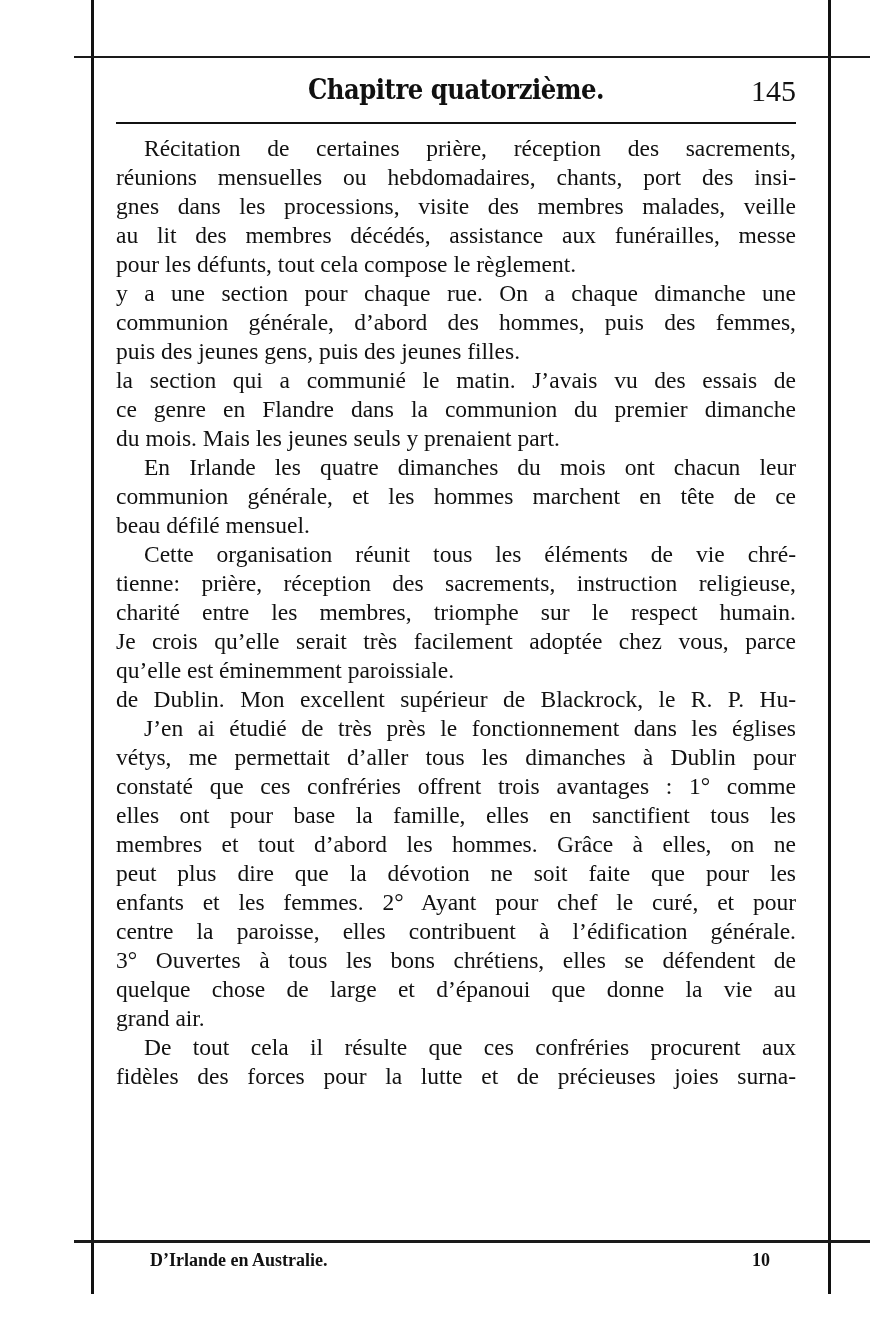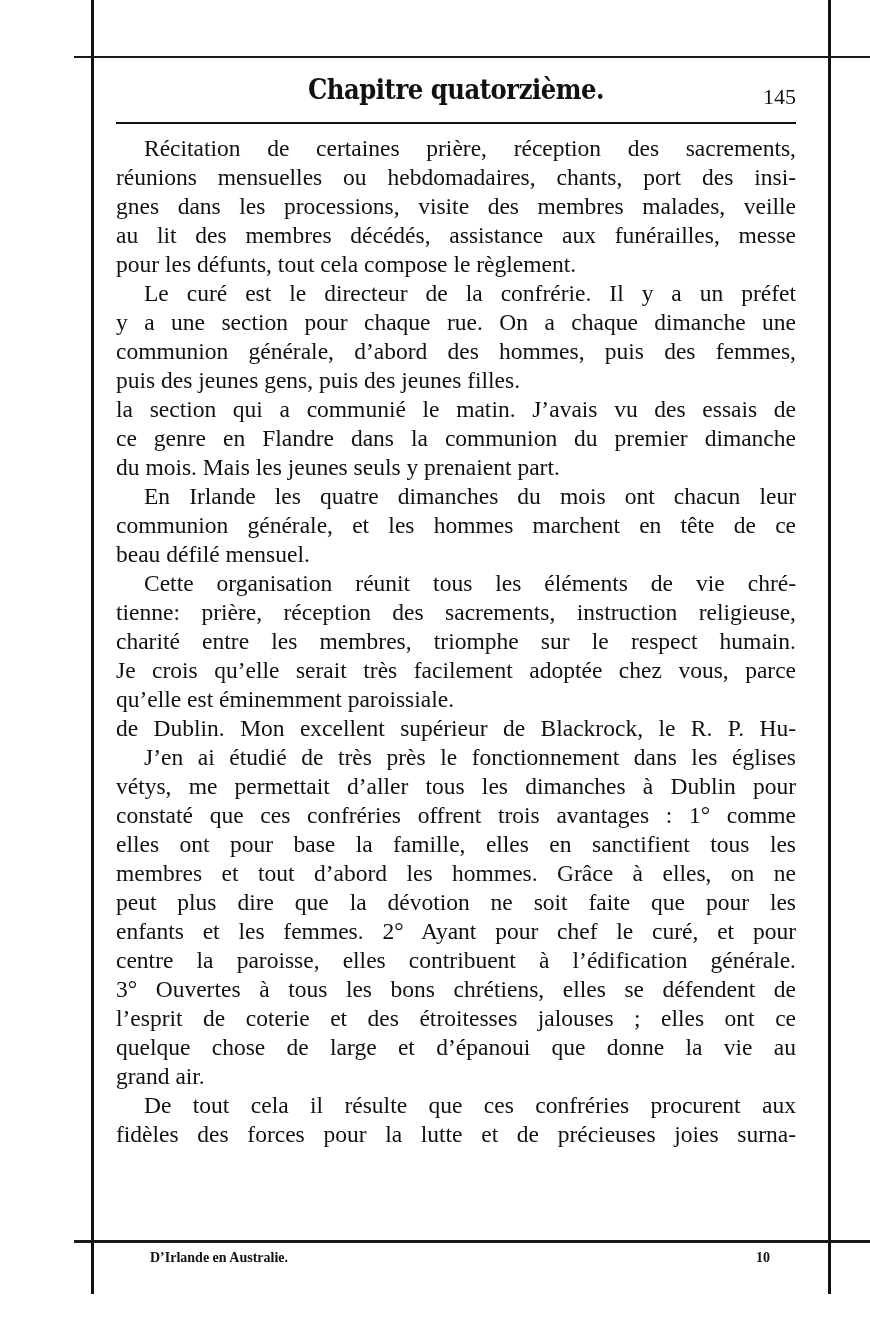--- a/index.html
+++ b/index.html
@@ -49,22 +49,22 @@
       font-family: "DejaVu Serif", "Liberation Serif", serif;
       font-weight: bold;
       font-size: 27px;
       letter-spacing: -0.5px;
       transform: scaleX(0.9);
       transform-origin: center;
     }
     .page-number {
       position: absolute;
       right: 0;
-      top: 12px;
-      font-size: 22px;
+      top: 2px;
+      font-size: 30px;
     }
     .body-text {
       position: absolute;
       left: 116px;
       width: 680px;
       top: 134px;
       font-size: 23.5px;
       line-height: 29px;
       text-align: justify;
     }
@@ -76,21 +76,21 @@
       white-space: nowrap;
     }
     .line.last { text-align-last: left; }
     .line.indent { padding-left: 28px; }
     .footer {
       position: absolute;
       top: 1250px;
       left: 150px;
       width: 620px;
       height: 22px;
-      font-size: 14px;
+      font-size: 18px;
       font-weight: bold;
     }
     .signature-title { position: absolute; left: 0; top: 0; }
     .signature-mark { position: absolute; right: 0; top: 0; }
   </style>
 </head>
 <body>
 
 <div class="vline left"></div>
 <div class="vline right"></div>
@@ -105,21 +105,20 @@
 
 <div class="body-text">
   <div class="para">
     <span class="line indent">Récitation de certaines prière, réception des sacrements,</span>
     <span class="line">réunions mensuelles ou hebdomadaires, chants, port des insi-</span>
     <span class="line">gnes dans les processions, visite des membres malades, veille</span>
     <span class="line">au lit des membres décédés, assistance aux funérailles, messe</span>
     <span class="line last">pour les défunts, tout cela compose le règlement.</span>
   </div>
   <div class="para">
-    <span class="line indent">Le curé est le directeur de la confrérie. Il y a un préfet</span>
     <span class="line">y a une section pour chaque rue. On a chaque dimanche une</span>
     <span class="line">communion générale, d’abord des hommes, puis des femmes,</span>
     <span class="line last">puis des jeunes gens, puis des jeunes filles.</span>
   </div>
   <div class="para">
     <span class="line">la section qui a communié le matin. J’avais vu des essais de</span>
     <span class="line">ce genre en Flandre dans la communion du premier dimanche</span>
     <span class="line last">du mois. Mais les jeunes seuls y prenaient part.</span>
   </div>
   <div class="para">
@@ -138,21 +137,20 @@
     <span class="line">de Dublin. Mon excellent supérieur de Blackrock, le R. P. Hu-</span>
     <span class="line indent">J’en ai étudié de très près le fonctionnement dans les églises</span>
     <span class="line">vétys, me permettait d’aller tous les dimanches à Dublin pour</span>
     <span class="line">constaté que ces confréries offrent trois avantages : 1° comme</span>
     <span class="line">elles ont pour base la famille, elles en sanctifient tous les</span>
     <span class="line">membres et tout d’abord les hommes. Grâce à elles, on ne</span>
     <span class="line">peut plus dire que la dévotion ne soit faite que pour les</span>
     <span class="line">enfants et les femmes. 2° Ayant pour chef le curé, et pour</span>
     <span class="line">centre la paroisse, elles contribuent à l’édification générale.</span>
     <span class="line">3° Ouvertes à tous les bons chrétiens, elles se défendent de</span>
-    <span class="line">l’esprit de coterie et des étroitesses jalouses ; elles ont ce</span>
     <span class="line">quelque chose de large et d’épanoui que donne la vie au</span>
     <span class="line last">grand air.</span>
   </div>
   <div class="para">
     <span class="line indent">De tout cela il résulte que ces confréries procurent aux</span>
     <span class="line">fidèles des forces pour la lutte et de précieuses joies surna-</span>
   </div>
 </div>
 
 <div class="footer">

